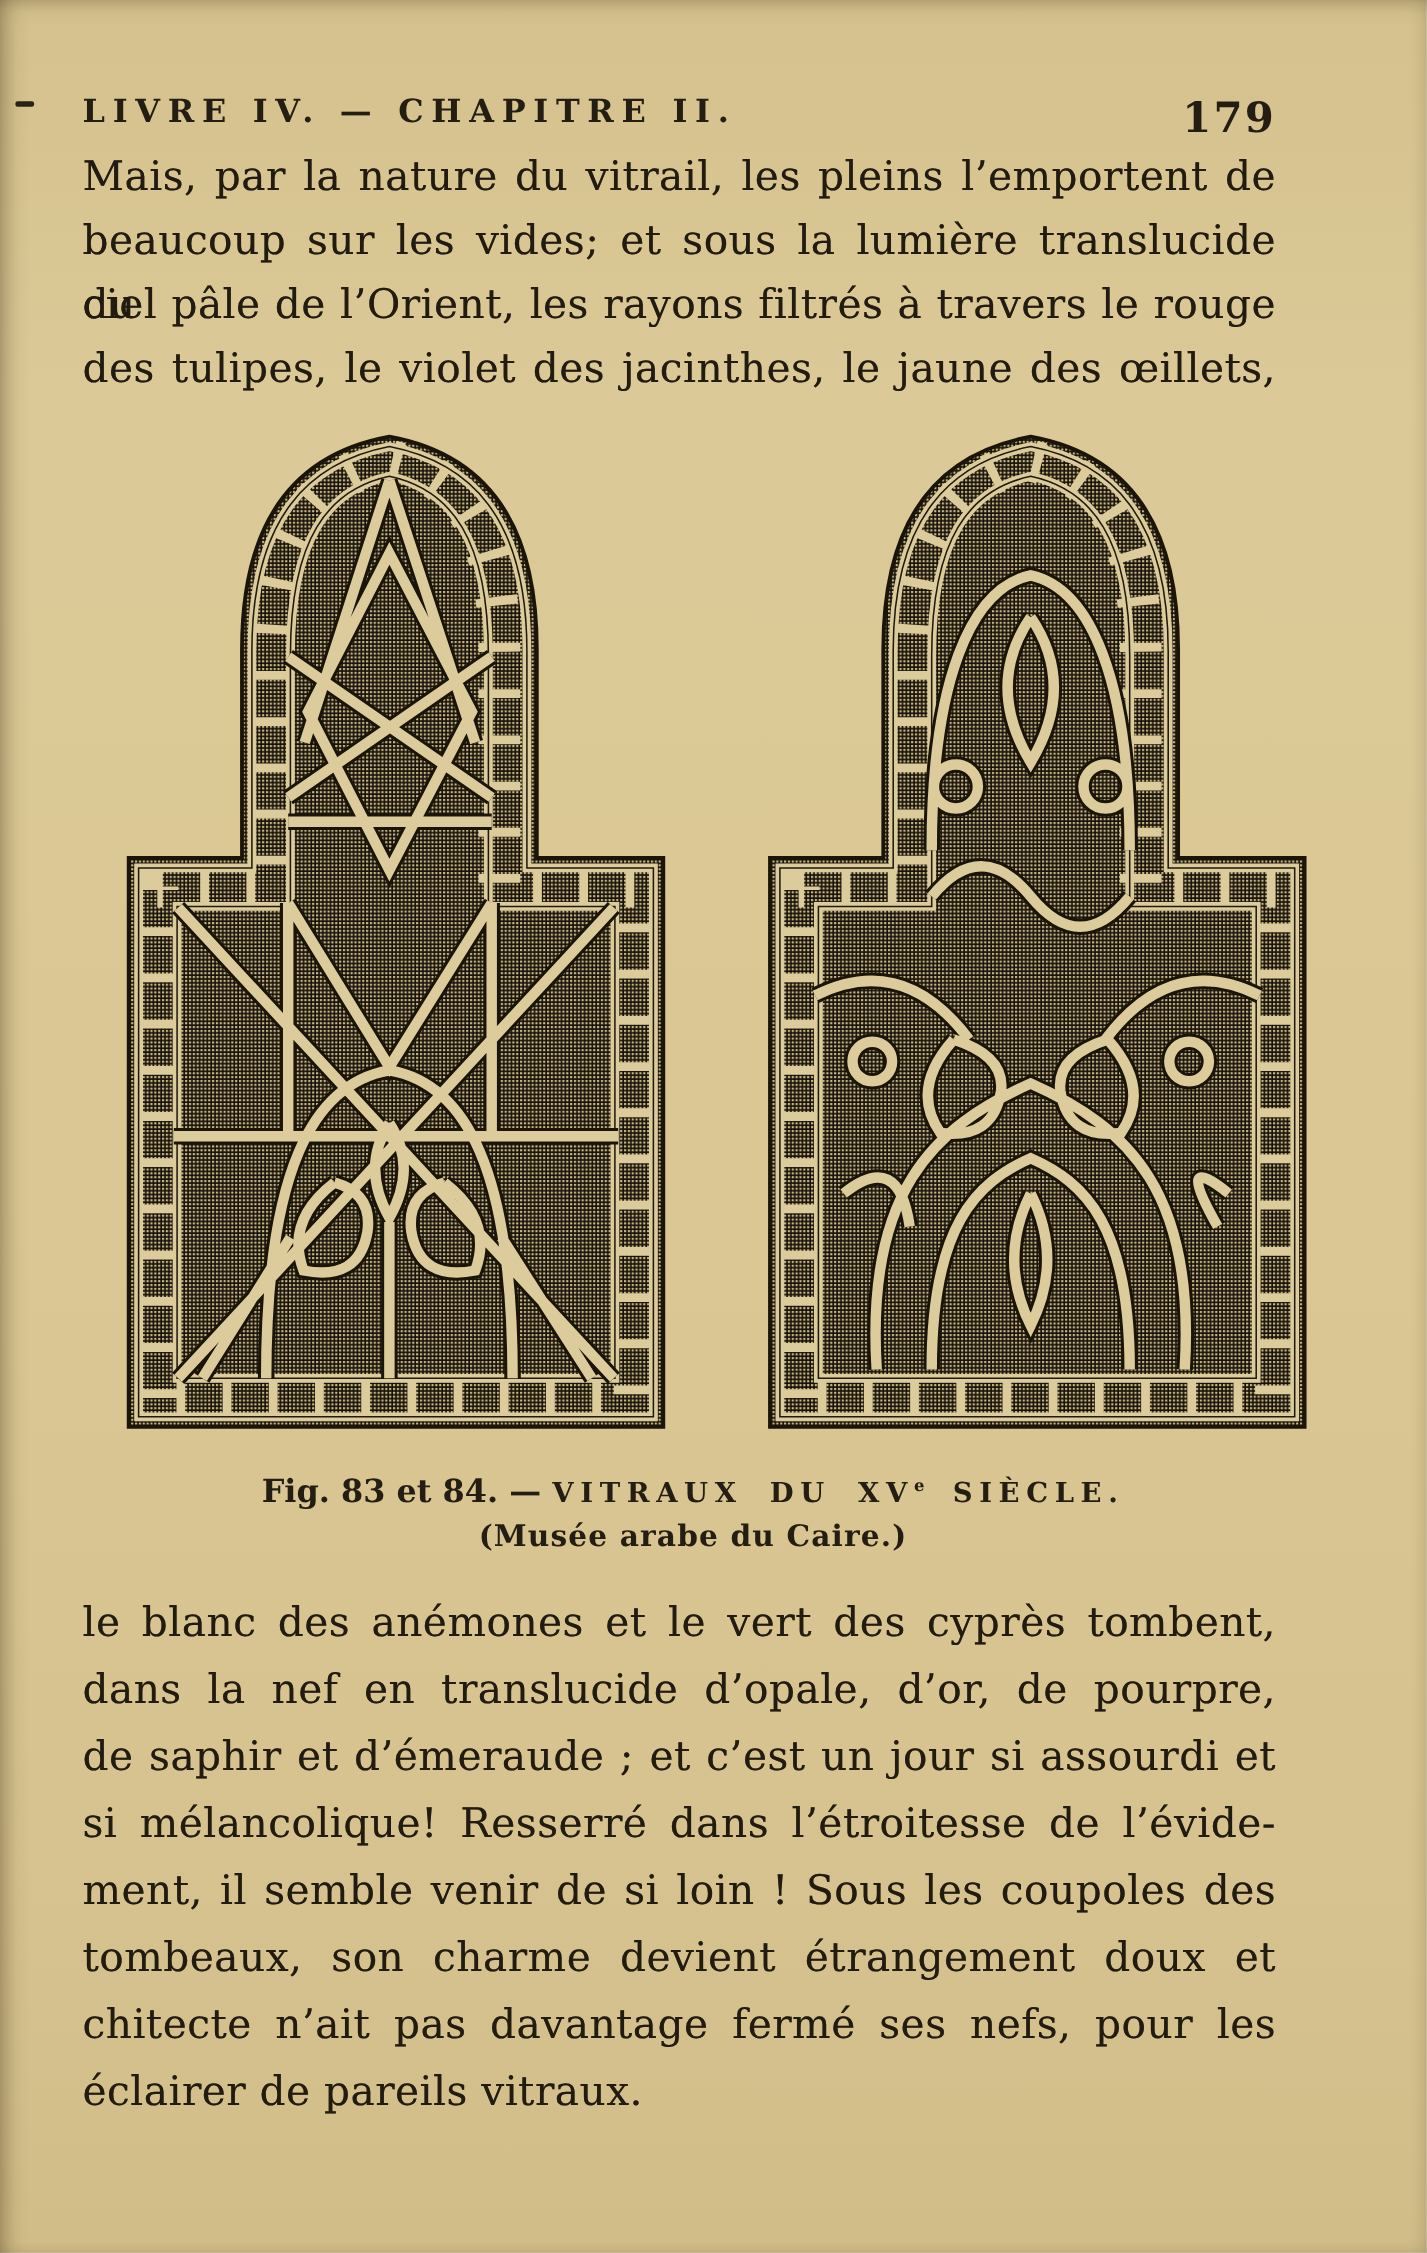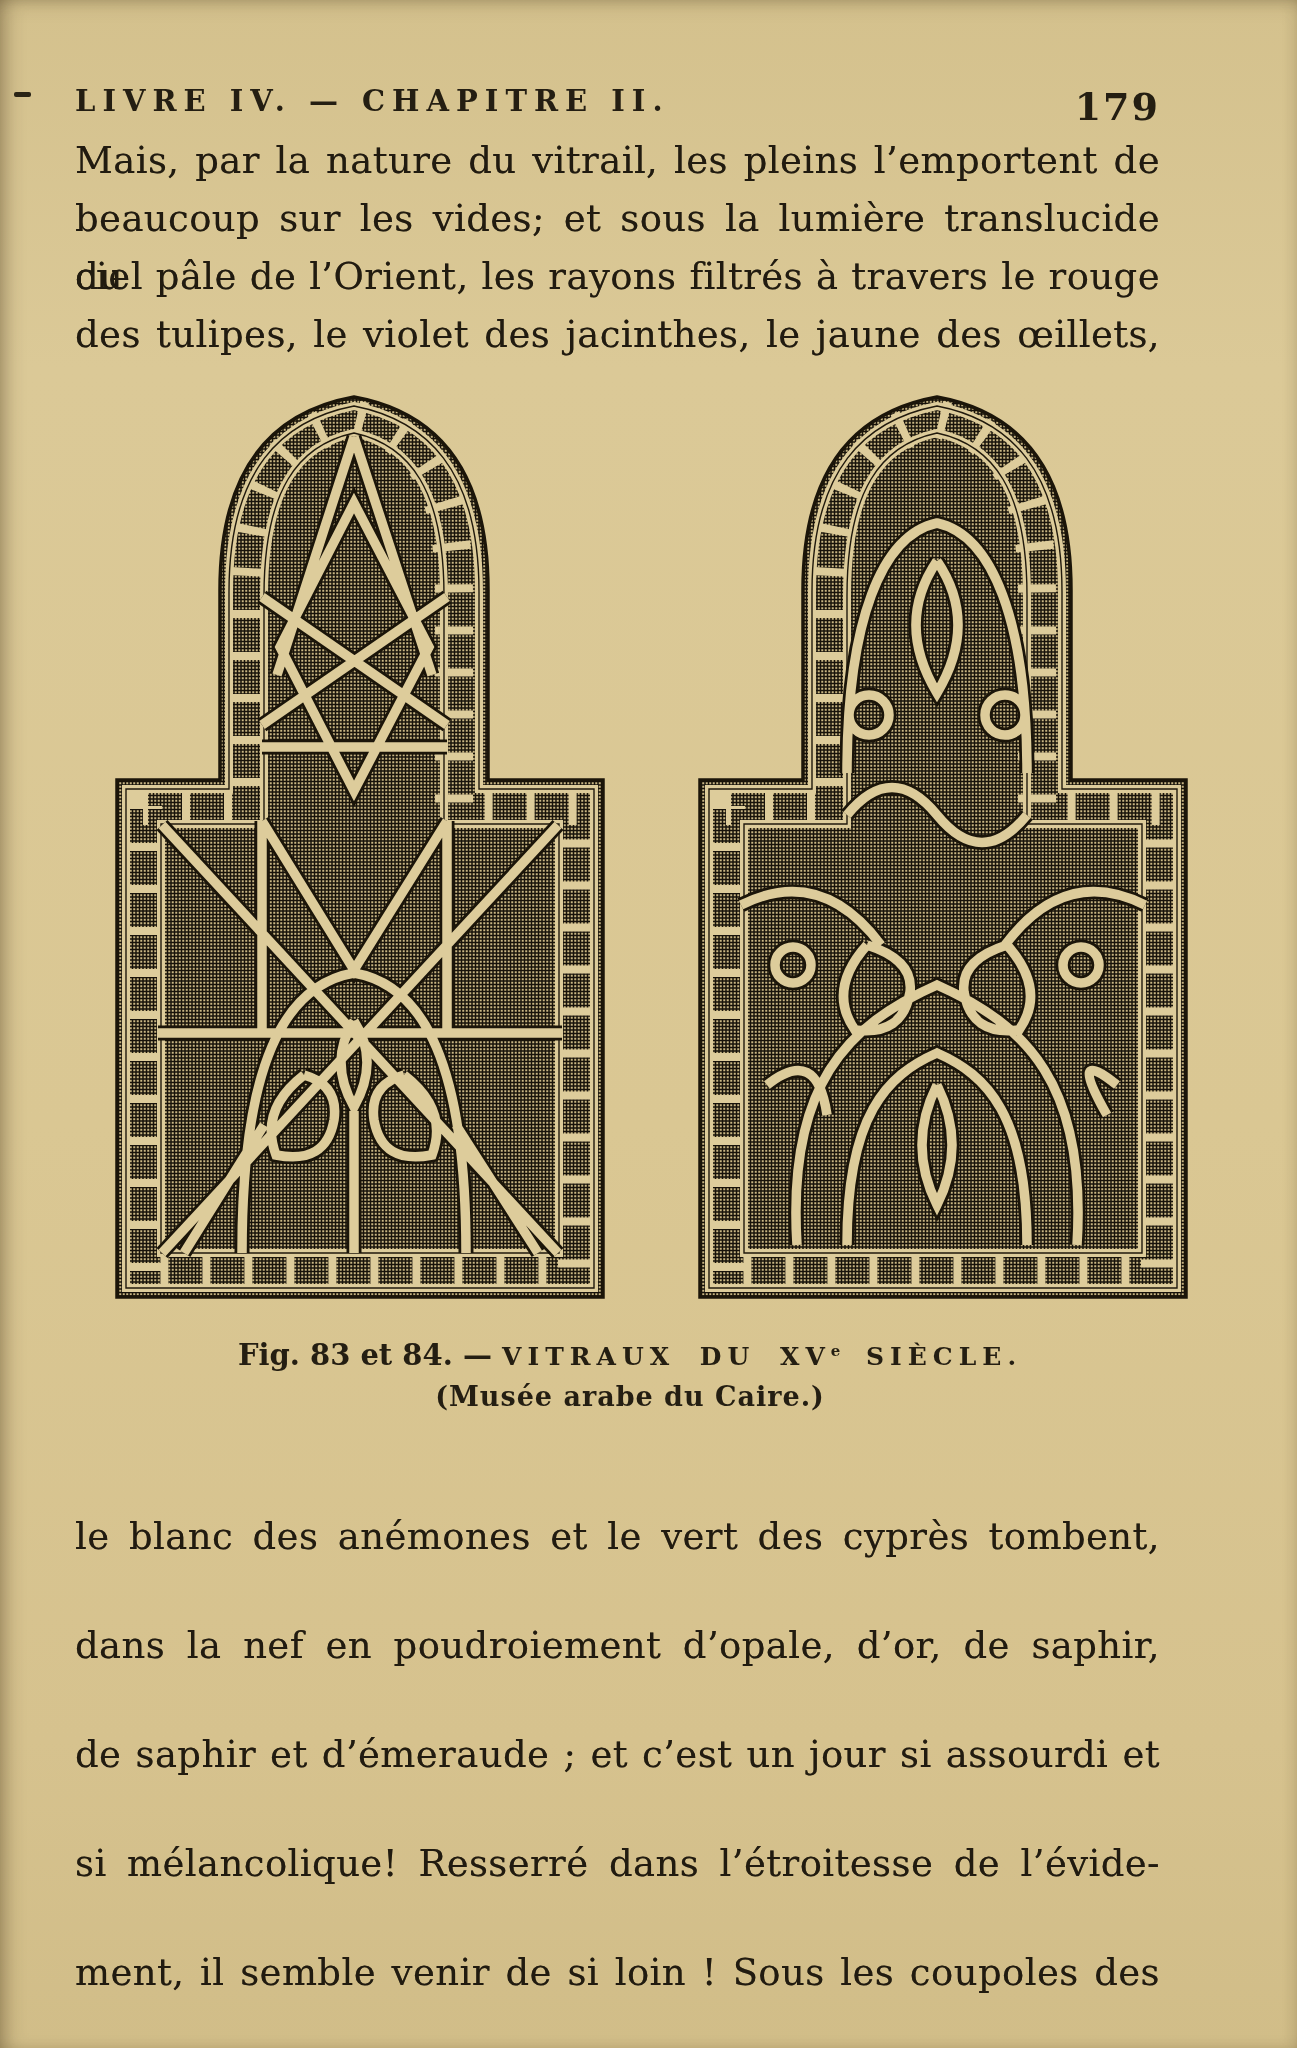--- a/index.html
+++ b/index.html
@@ -24,21 +24,21 @@
     color:#241e12;
   }
   .para{position:absolute;left:75px;width:1085px;}
   .para .line{
     font-size:37px;font-weight:400;line-height:58px;height:58px;
     text-align:justify;text-align-last:justify;
     letter-spacing:.4px;white-space:nowrap0;
     color:#211b10;
     text-shadow:0 0 .6px rgba(33,27,16,.55);
   }
-  .para.loose .line{line-height:78px;height:61px;margin-top:48px;}
+  .para.loose .line{line-height:49px;height:61px;}
   .para .line.no-j{text-align-last:left;}
   .figcap{
     position:absolute;left:75px;top:1338px;width:1110px;
     text-align:center;color:#241e12;
   }
   .figcap .l1{font-size:29px;font-weight:700;}
   .figcap .cap-title{font-size:25px;letter-spacing:6px;word-spacing:10px;}
   .figcap .cap-title sup{font-size:15px;letter-spacing:1px;}
   .figcap .l2{font-size:27px;font-weight:700;margin-top:9px;letter-spacing:1px;}
   .figwrap{position:absolute;top:385px;left:0;width:1297px;height:915px;}
@@ -112,21 +112,21 @@
     <div class="l1">
       <span>Fig. 83 et 84.</span>
       <span>—</span>
       <span class="cap-title"><span>VITRAUX DU XV</span><sup>e</sup> <span>SIÈCLE.</span></span>
     </div>
     <div class="l2">(Musée arabe du Caire.)</div>
   </div>
 
   <div class="para loose" style="top:1450px;">
     <div class="line">le blanc des anémones et le vert des cyprès tombent,</div>
-    <div class="line">dans la nef en poudroiement d’opale, d’or, de saphir,</div>
+    <div class="line">dans la nef en translucide d’opale, d’or, de pourpre,</div>
     <div class="line">de saphir et d’émeraude ; et c’est un jour si assourdi et</div>
     <div class="line">si mélancolique! Resserré dans l’étroitesse de l’évide-</div>
     <div class="line">ment, il semble venir de si loin ! Sous les coupoles des</div>
     <div class="line">tombeaux, son charme devient étrangement doux et</div>
     <div class="line">chitecte n’ait pas davantage fermé ses nefs, pour les</div>
     <div class="line no-j">éclairer de pareils vitraux.</div>
   </div>
 
 </div>
 

